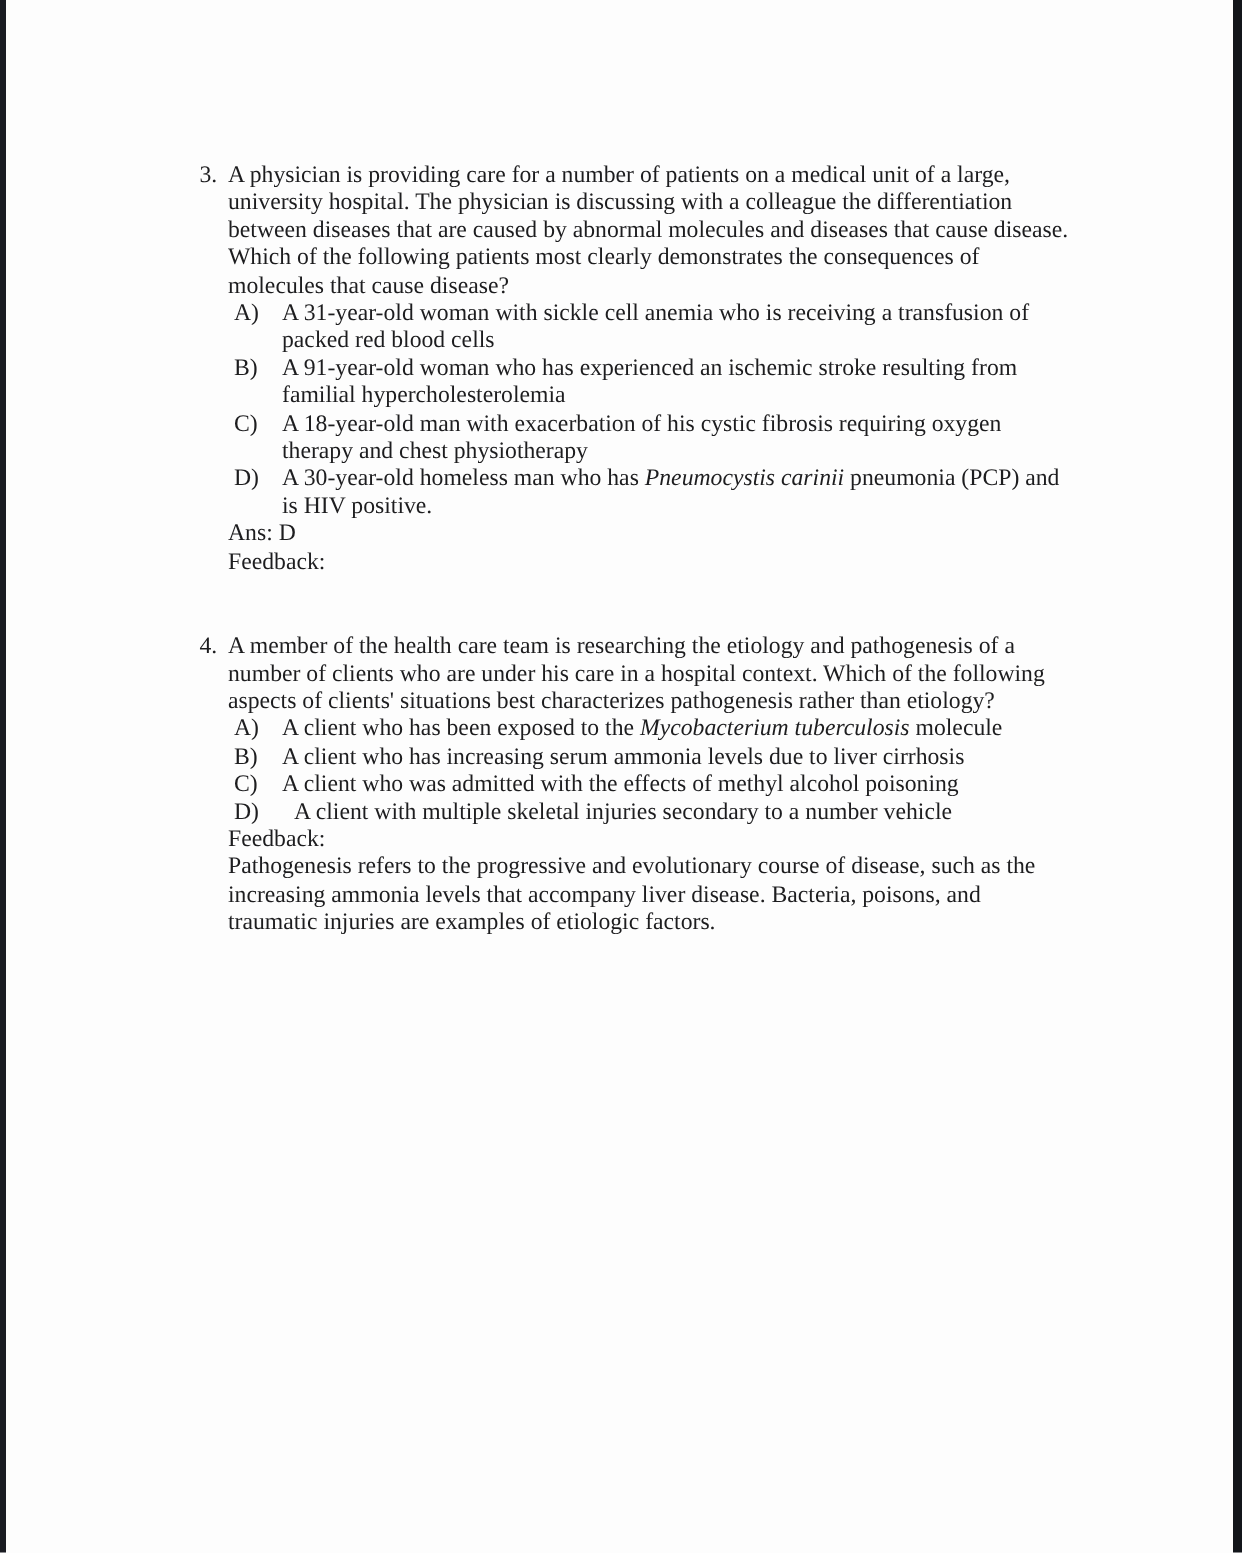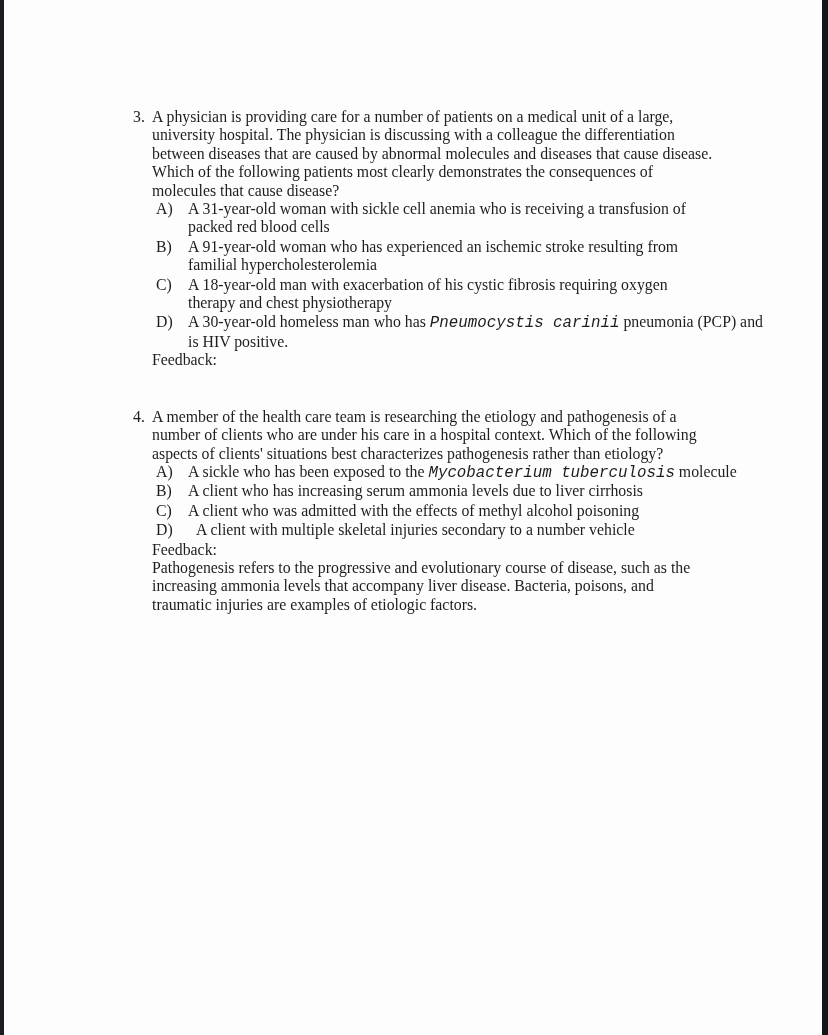--- a/index.html
+++ b/index.html
@@ -33,21 +33,21 @@
   .question { display: flex; }
   .question + .question { margin-top: 38px; }
   .qnum { width: 19px; flex-shrink: 0; }
   .qbody { flex: 1 1 auto; }
   .stem, .otext, .fb-text { white-space: pre-line; }
   p, div { margin: 0; padding: 0; }
   .option { display: flex; padding-left: 4px; }
   .olabel { width: 32px; flex-shrink: 0; }
   .option.wide-gap .olabel { width: 40px; }
   .otext { flex: 1 1 auto; }
-  .otext em { font-style: italic; font-family: Liberation Mono, monospace; }
+  .otext em { font-style: italic; }
   .fb-label { font-weight: normal; }
 </style>
 </head>
 <body>
 
 <div class="page">
   <div class="edge-left"></div>
   <div class="edge-right"></div>
 
   <div class="content">
@@ -75,34 +75,35 @@
           <span class="olabel">C)</span>
           <span class="otext"><span>A 18-year-old man with exacerbation of his cystic fibrosis requiring oxygen
 therapy and chest physiotherapy</span><em></em><span></span></span>
         </div>
         <div class="option">
           <span class="olabel">D)</span>
           <span class="otext"><span>A 30-year-old homeless man who has </span><em>Pneumocystis carinii</em><span> pneumonia (PCP) and
 is HIV positive.</span></span>
         </div>
 
+        <p class="ans">Ans: D</p>
         <p class="fb-label">Feedback:</p>
       </div>
     </div>
 
     <div class="question">
       <div class="qnum">4.</div>
       <div class="qbody">
         <p class="stem">A member of the health care team is researching the etiology and pathogenesis of a
 number of clients who are under his care in a hospital context. Which of the following
 aspects of clients' situations best characterizes pathogenesis rather than etiology?</p>
 
         <div class="option">
           <span class="olabel">A)</span>
-          <span class="otext"><span>A sickle who has been exposed to the </span><em>Mycobacterium tuberculosis</em><span> molecule</span></span>
+          <span class="otext"><span>A client who has been exposed to the </span><em>Mycobacterium tuberculosis</em><span> molecule</span></span>
         </div>
         <div class="option">
           <span class="olabel">B)</span>
           <span class="otext"><span>A client who has increasing serum ammonia levels due to liver cirrhosis</span><em></em><span></span></span>
         </div>
         <div class="option">
           <span class="olabel">C)</span>
           <span class="otext"><span>A client who was admitted with the effects of methyl alcohol poisoning</span><em></em><span></span></span>
         </div>
         <div class="option wide-gap">

